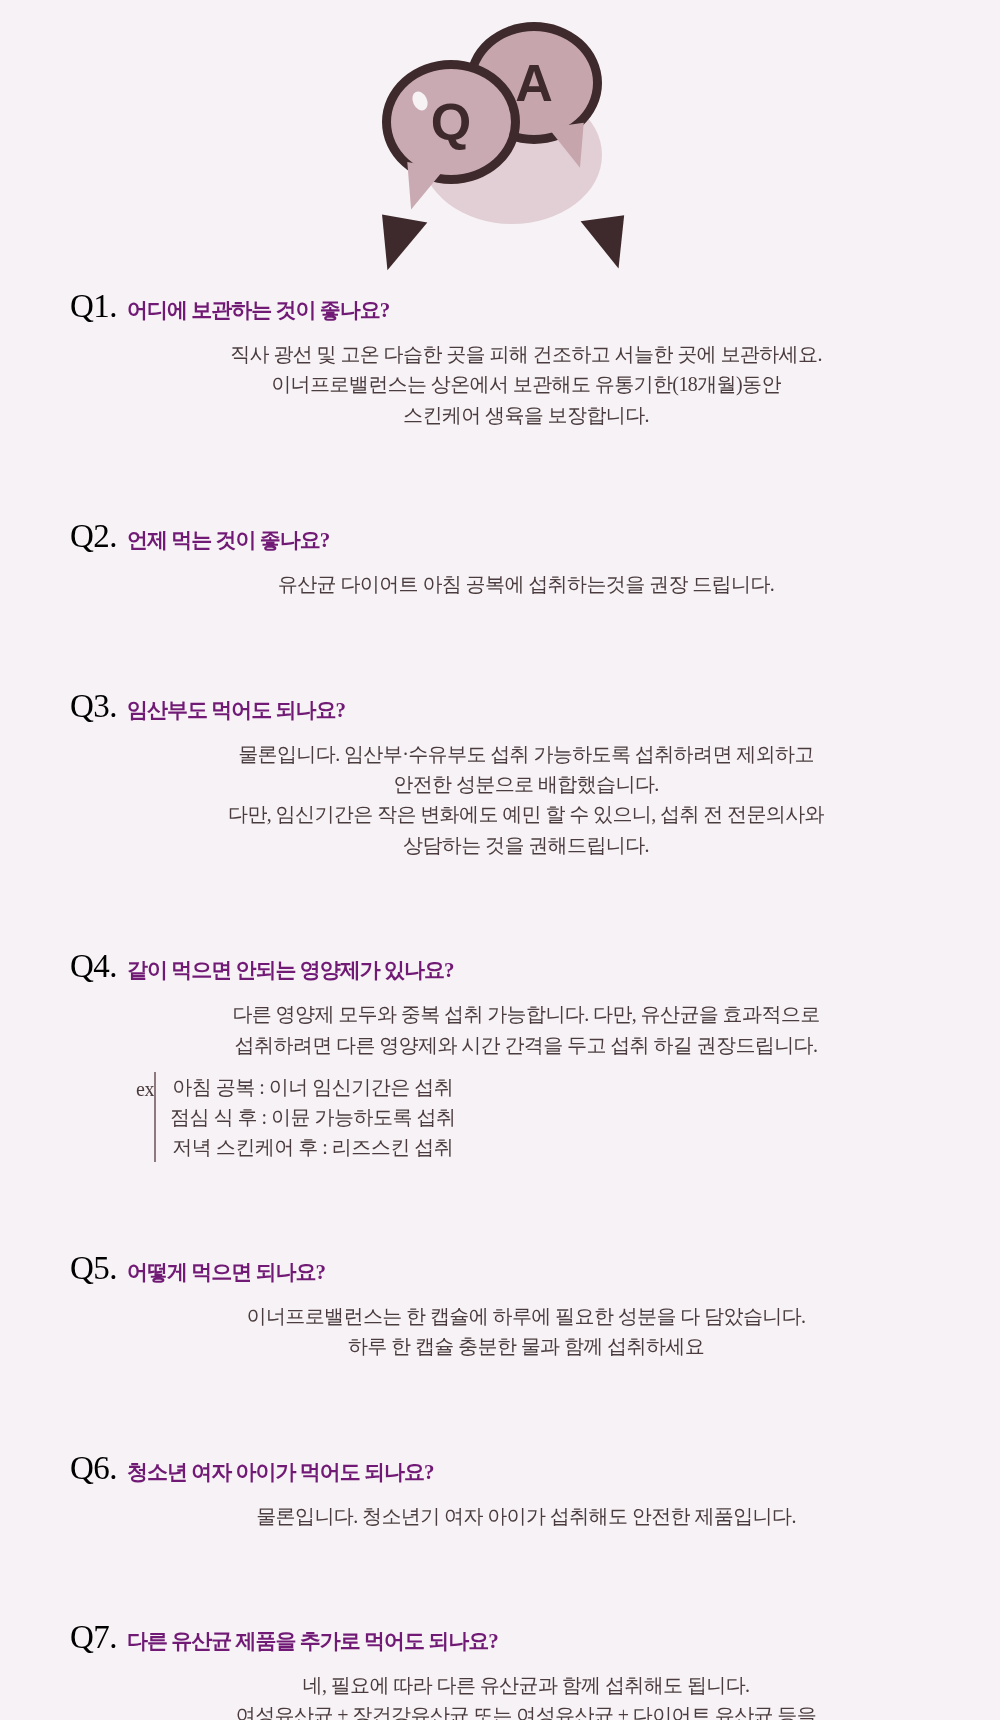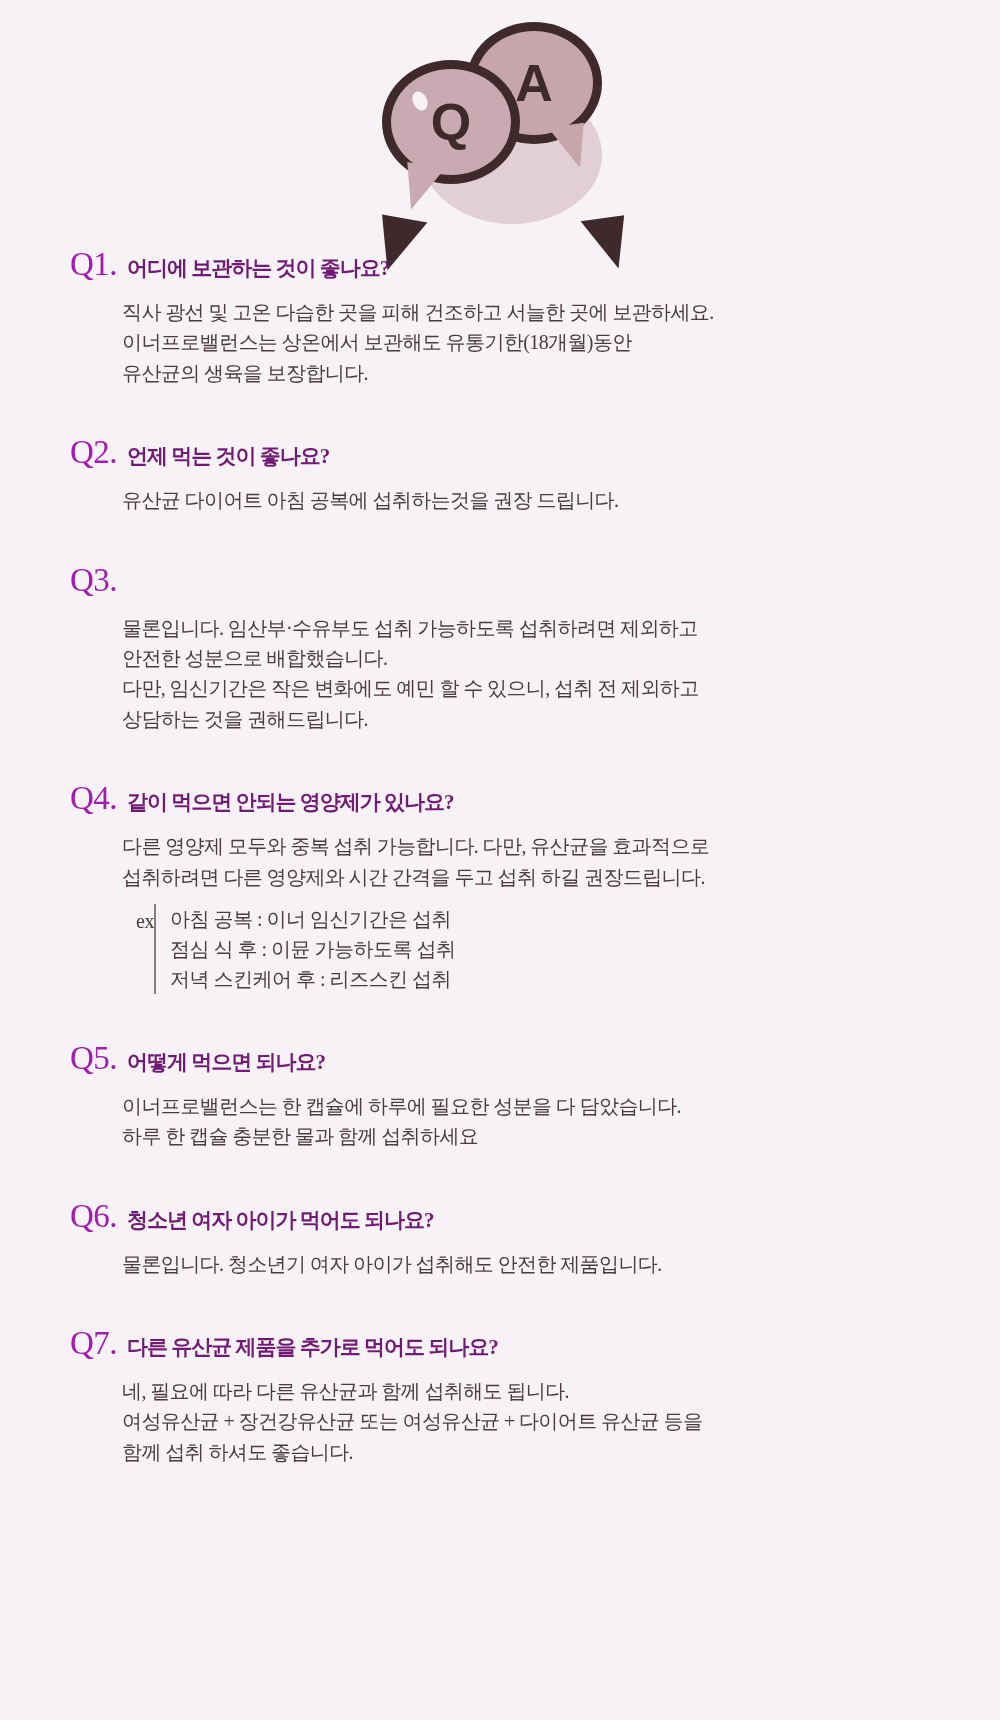--- a/index.html
+++ b/index.html
@@ -154,39 +154,40 @@
   .faq-q {
     display: flex;
     align-items: baseline;
     gap: 10px;
     margin: 0 0 14px 0;
   }
   .faq-num {
     font-family: "Liberation Serif", serif;
     font-size: 33px;
     font-weight: normal;
-    color: #a21caf;
+    color: #000000;
     letter-spacing: -.5px;
+    margin-top: 42px;
   }
   .faq-qtext {
     font-family: Liberation Serif, serif;
     font-size: 21px;
     font-weight: bold;
     color: #701a75;
     letter-spacing: -1px;
   }
   .faq-a {
     margin-left: 52px;
     font-family: "Liberation Serif", serif;
     font-size: 20px;
     line-height: 1.52;
     color: #4a3c3e;
     letter-spacing: -.6px;
   }
-  .faq-a p { margin: 0; }
+  .faq-a p { margin: 0; text-align: center; }
 
   
   .example {
     display: flex;
     align-items: stretch;
     margin-top: 12px;
     margin-left: 14px;
   }
   .example-label {
     font-family: "Liberation Serif", serif;
@@ -235,42 +236,43 @@
   <div class="faq">
 
     <div class="faq-item">
       <div class="faq-q">
         <span class="faq-num">Q1.</span>
         <span class="faq-qtext">어디에 보관하는 것이 좋나요?</span>
       </div>
       <div class="faq-a">
         <p>직사 광선 및 고온 다습한 곳을 피해 건조하고 서늘한 곳에 보관하세요.</p>
         <p>이너프로밸런스는 상온에서 보관해도 유통기한(18개월)동안</p>
-        <p>유산균의 생육을 보장합니다.</p>
+        <p>스킨케어 생육을 보장합니다.</p>
       </div>
     </div>
 
     <div class="faq-item">
       <div class="faq-q">
         <span class="faq-num">Q2.</span>
         <span class="faq-qtext">언제 먹는 것이 좋나요?</span>
       </div>
       <div class="faq-a">
         <p>유산균 다이어트 아침 공복에 섭취하는것을 권장 드립니다.</p>
       </div>
     </div>
 
     <div class="faq-item">
       <div class="faq-q">
         <span class="faq-num">Q3.</span>
+        <span class="faq-qtext">임산부도 먹어도 되나요?</span>
       </div>
       <div class="faq-a">
         <p>물론입니다. 임산부·수유부도 섭취 가능하도록 섭취하려면 제외하고</p>
         <p>안전한 성분으로 배합했습니다.</p>
-        <p>다만, 임신기간은 작은 변화에도 예민 할 수 있으니, 섭취 전 제외하고</p>
+        <p>다만, 임신기간은 작은 변화에도 예민 할 수 있으니, 섭취 전 전문의사와</p>
         <p>상담하는 것을 권해드립니다.</p>
       </div>
     </div>
 
     <div class="faq-item">
       <div class="faq-q">
         <span class="faq-num">Q4.</span>
         <span class="faq-qtext">같이 먹으면 안되는 영양제가 있나요?</span>
       </div>
       <div class="faq-a">

